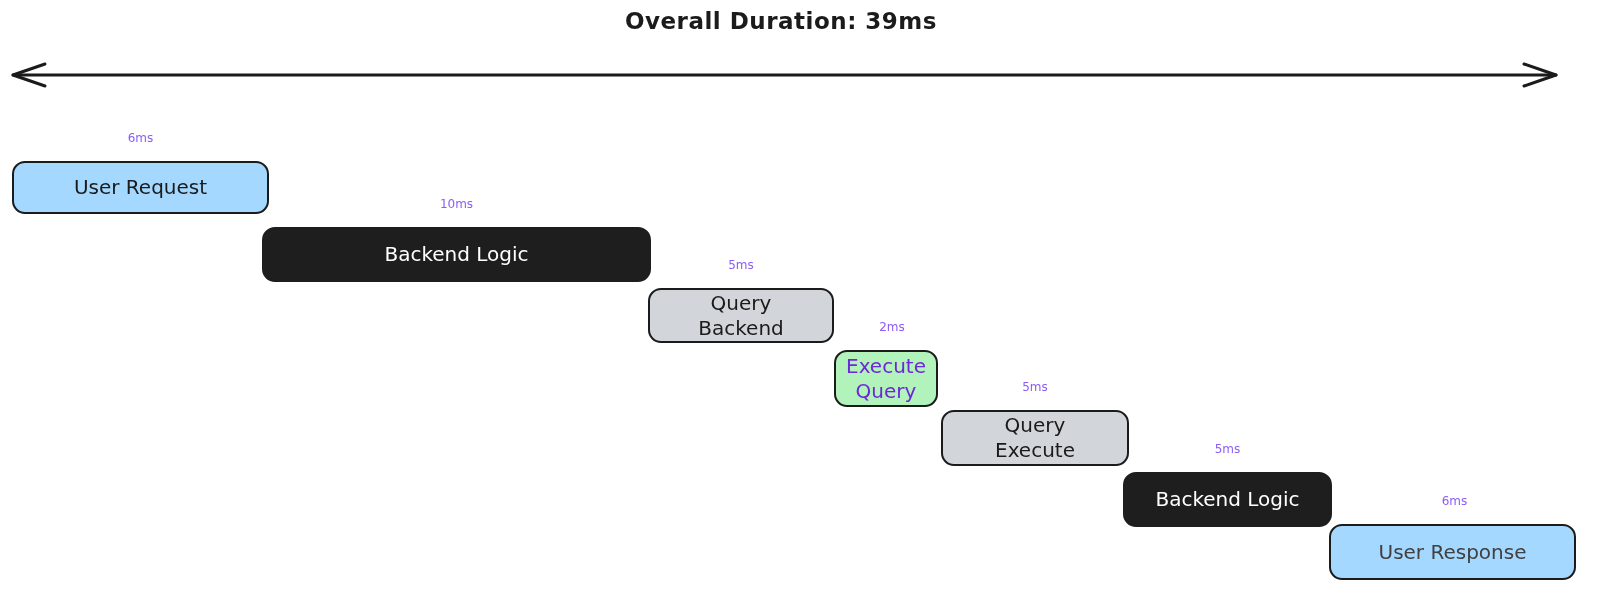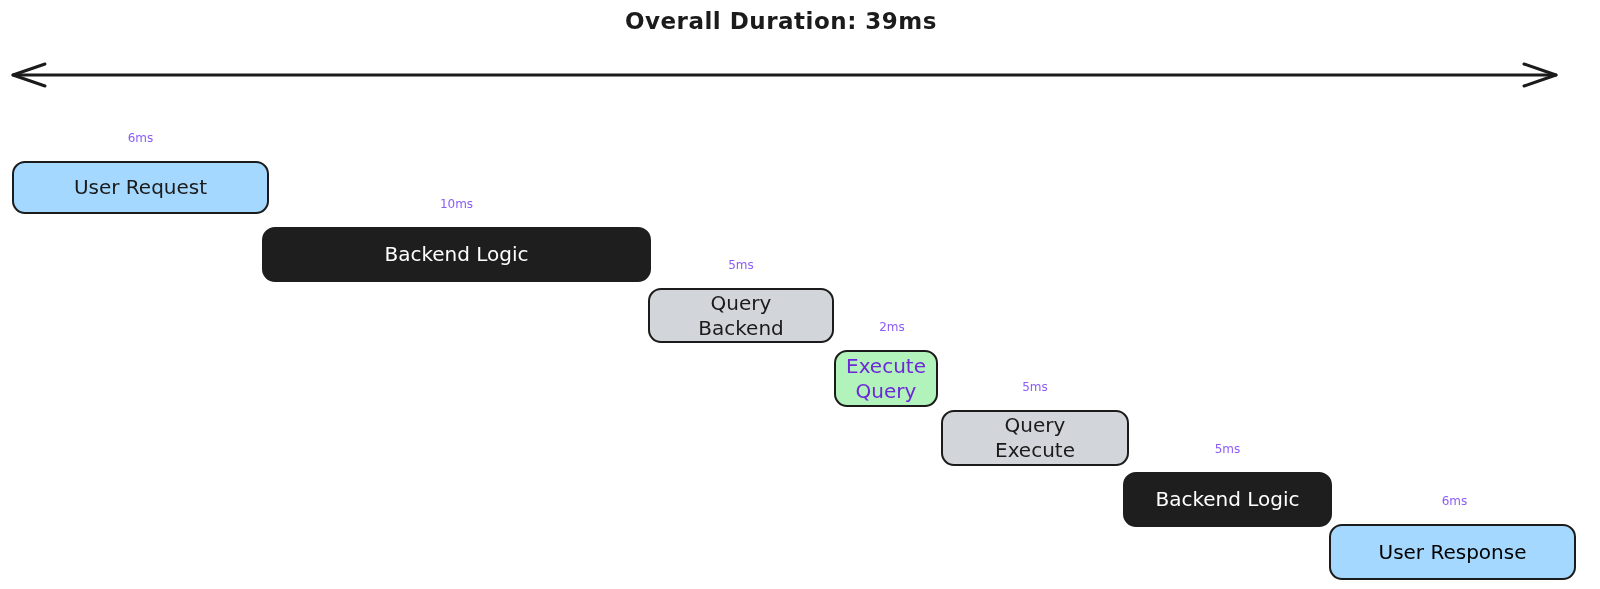--- a/index.html
+++ b/index.html
@@ -78,16 +78,16 @@
       <div class="bar" style="left: 262px; top: 227px; width: 389px; height: 55px; background: rgb(30, 30, 30); color: rgb(255, 255, 255); border-color: rgb(30, 30, 30);">Backend Logic</div>
       <div class="ms-label" style="left: 648px; width: 186px; top: 252px;">5ms</div>
       <div class="bar" style="left: 648px; top: 288px; width: 186px; height: 55px; background: rgb(210, 214, 219); color: rgb(27, 27, 27);">Query Backend</div>
       <div class="ms-label" style="left: 840px; width: 104px; top: 314px;">2ms</div>
       <div class="bar" style="left: 834px; top: 350px; width: 104px; height: 57px; background: rgb(178, 242, 187); color: #6d28d9;">Execute Query</div>
       <div class="ms-label" style="left: 941px; width: 188px; top: 374px;">5ms</div>
       <div class="bar" style="left: 941px; top: 410px; width: 188px; height: 56px; background: rgb(210, 214, 219); color: rgb(27, 27, 27);">Query Execute</div>
       <div class="ms-label" style="left: 1123px; width: 209px; top: 436px;">5ms</div>
       <div class="bar" style="left: 1123px; top: 472px; width: 209px; height: 55px; background: rgb(30, 30, 30); color: rgb(255, 255, 255); border-color: rgb(30, 30, 30);">Backend Logic</div>
       <div class="ms-label" style="left: 1331px; width: 247px; top: 488px;">6ms</div>
-      <div class="bar" style="left: 1329px; top: 524px; width: 247px; height: 56px; background: rgb(165, 216, 255); color: #000000;">User Response</div>
+      <div class="bar" style="left: 1329px; top: 524px; width: 247px; height: 56px; background: rgb(165, 216, 255); color: #404040;">User Response</div>
     </div>
 
 </div>
 
 </body></html>

